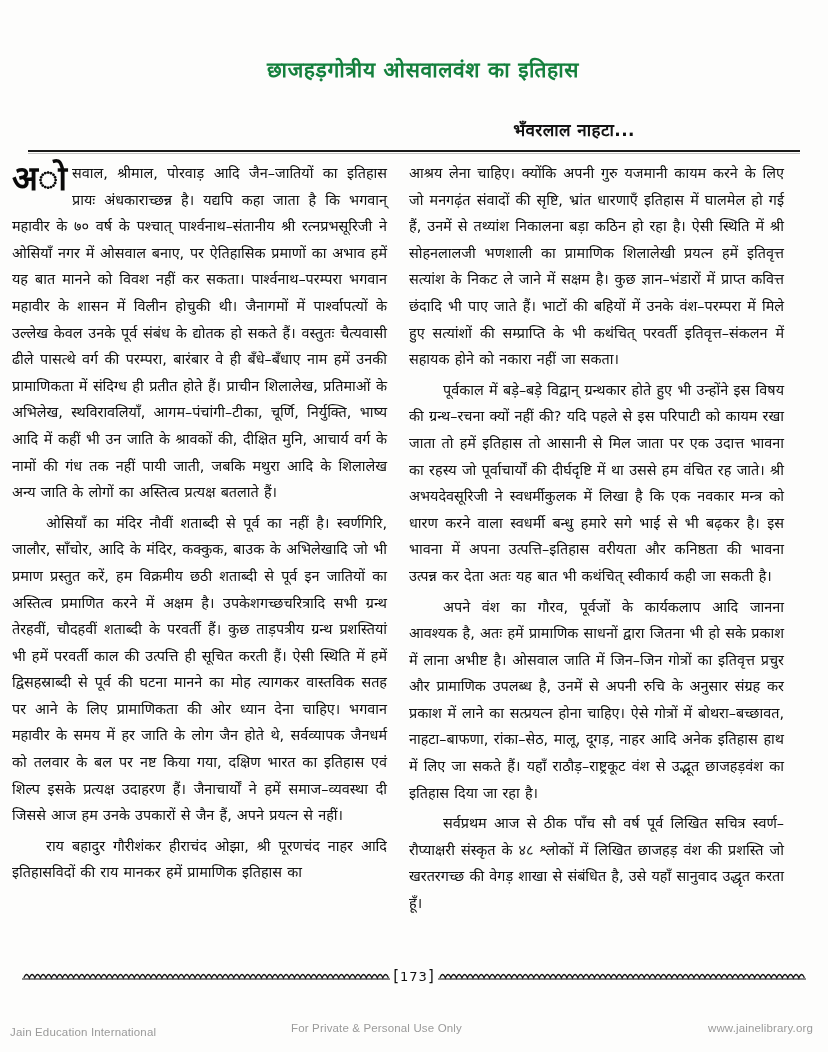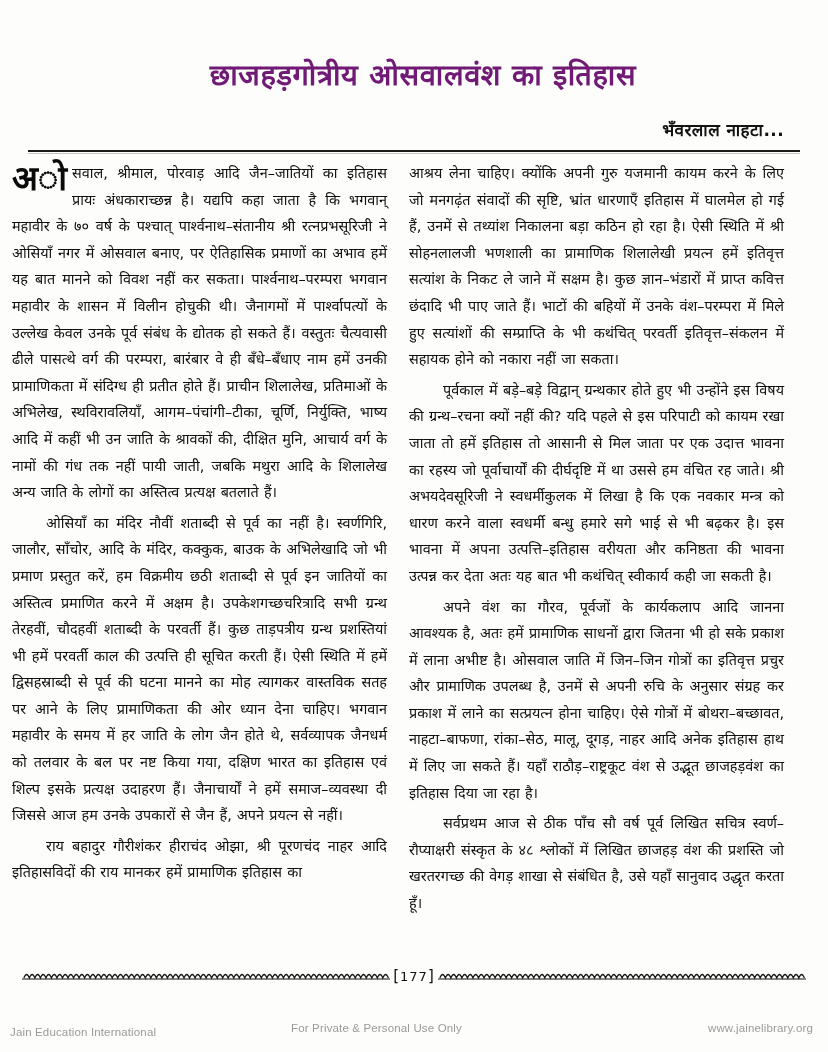--- a/index.html
+++ b/index.html
@@ -25,36 +25,36 @@
   
   .title-block {
     position: absolute;
     top: 58px;
     left: 0;
     width: 828px;
     text-align: center;
   }
   .doc-title {
     font-family: "DejaVu Sans", sans-serif;
-    font-size: 29px;
+    font-size: 21px;
     font-weight: 700;
     letter-spacing: 0.6px;
-    color: #701a75;
+    color: #15803d;
     line-height: 1.2;
     white-space: nowrap;
     padding-left: 18px;
   }
 
   
   .author-block {
     position: absolute;
     top: 118px;
     right: 44px;
     width: 420px;
-    text-align: right;
+    text-align: center;
   }
   .author-name {
     font-family: "DejaVu Sans", sans-serif;
     font-size: 17px;
     font-weight: 600;
     color: #131313;
     letter-spacing: 0.4px;
     display: inline-block;
     padding-bottom: 2px;
   }
@@ -196,21 +196,21 @@
   </div>
 
   <div class="divider">
     <div class="wave">
       <svg viewBox="0 0 400 16" preserveAspectRatio="none" xmlns="http://www.w3.org/2000/svg">
         <path d="M0 11 L400 11" stroke="#151515" stroke-width="1.2" fill="none"></path>
         <path d="M2 10 q3 -7 6 0 q3 -7 6 0 q3 -7 6 0 q3 -7 6 0 q3 -7 6 0 q3 -7 6 0 q3 -7 6 0 q3 -7 6 0 q3 -7 6 0 q3 -7 6 0 q3 -7 6 0 q3 -7 6 0 q3 -7 6 0 q3 -7 6 0 q3 -7 6 0 q3 -7 6 0 q3 -7 6 0 q3 -7 6 0 q3 -7 6 0 q3 -7 6 0 q3 -7 6 0 q3 -7 6 0 q3 -7 6 0 q3 -7 6 0 q3 -7 6 0 q3 -7 6 0 q3 -7 6 0 q3 -7 6 0 q3 -7 6 0 q3 -7 6 0 q3 -7 6 0 q3 -7 6 0 q3 -7 6 0 q3 -7 6 0 q3 -7 6 0 q3 -7 6 0 q3 -7 6 0 q3 -7 6 0 q3 -7 6 0 q3 -7 6 0 q3 -7 6 0 q3 -7 6 0 q3 -7 6 0 q3 -7 6 0 q3 -7 6 0 q3 -7 6 0 q3 -7 6 0 q3 -7 6 0 q3 -7 6 0 q3 -7 6 0 q3 -7 6 0 q3 -7 6 0 q3 -7 6 0 q3 -7 6 0 q3 -7 6 0 q3 -7 6 0 q3 -7 6 0 q3 -7 6 0 q3 -7 6 0 q3 -7 6 0 q3 -7 6 0 q3 -7 6 0 q3 -7 6 0 q3 -7 6 0 q3 -7 6 0 q3 -7 6 0" stroke="#151515" stroke-width="1.3" fill="none"></path>
       </svg>
     </div>
     <div class="folio">
-      <span class="brk">[</span><span>177</span><span class="brk">]</span>
+      <span class="brk">[</span><span>173</span><span class="brk">]</span>
     </div>
     <div class="wave">
       <svg viewBox="0 0 400 16" preserveAspectRatio="none" xmlns="http://www.w3.org/2000/svg">
         <path d="M0 11 L400 11" stroke="#151515" stroke-width="1.2" fill="none"></path>
         <path d="M2 10 q3 -7 6 0 q3 -7 6 0 q3 -7 6 0 q3 -7 6 0 q3 -7 6 0 q3 -7 6 0 q3 -7 6 0 q3 -7 6 0 q3 -7 6 0 q3 -7 6 0 q3 -7 6 0 q3 -7 6 0 q3 -7 6 0 q3 -7 6 0 q3 -7 6 0 q3 -7 6 0 q3 -7 6 0 q3 -7 6 0 q3 -7 6 0 q3 -7 6 0 q3 -7 6 0 q3 -7 6 0 q3 -7 6 0 q3 -7 6 0 q3 -7 6 0 q3 -7 6 0 q3 -7 6 0 q3 -7 6 0 q3 -7 6 0 q3 -7 6 0 q3 -7 6 0 q3 -7 6 0 q3 -7 6 0 q3 -7 6 0 q3 -7 6 0 q3 -7 6 0 q3 -7 6 0 q3 -7 6 0 q3 -7 6 0 q3 -7 6 0 q3 -7 6 0 q3 -7 6 0 q3 -7 6 0 q3 -7 6 0 q3 -7 6 0 q3 -7 6 0 q3 -7 6 0 q3 -7 6 0 q3 -7 6 0 q3 -7 6 0 q3 -7 6 0 q3 -7 6 0 q3 -7 6 0 q3 -7 6 0 q3 -7 6 0 q3 -7 6 0 q3 -7 6 0 q3 -7 6 0 q3 -7 6 0 q3 -7 6 0 q3 -7 6 0 q3 -7 6 0 q3 -7 6 0 q3 -7 6 0 q3 -7 6 0 q3 -7 6 0" stroke="#151515" stroke-width="1.3" fill="none"></path>
       </svg>
     </div>
   </div>
 
   <div class="footer">

